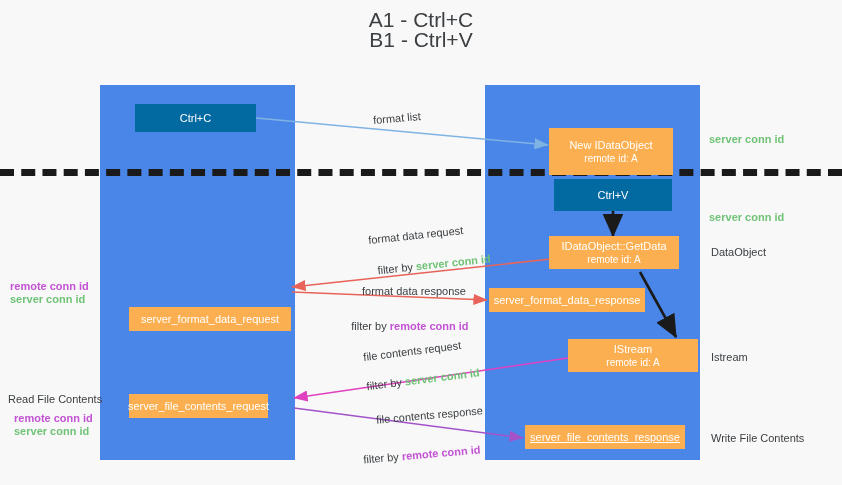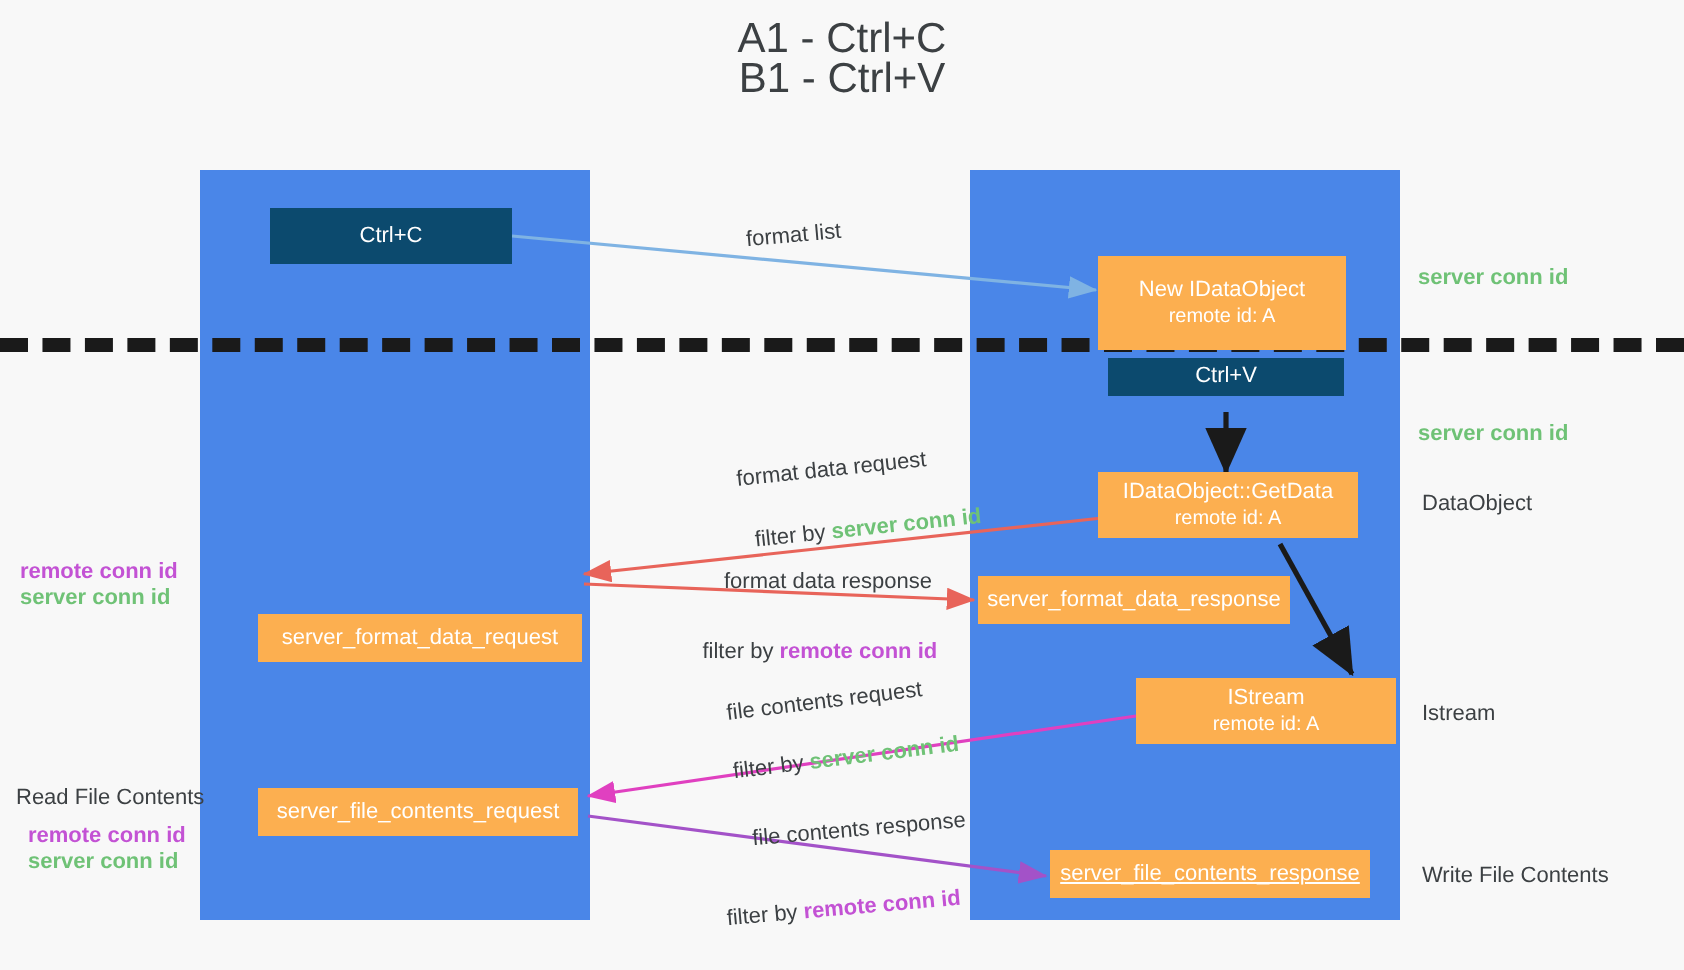--- a/index.html
+++ b/index.html
@@ -56,21 +56,21 @@
     display: flex;
     flex-direction: column;
     align-items: center;
     justify-content: center;
     color: #ffffff;
     font-size: 11px;
     line-height: 13px;
     text-align: center;
     white-space: pre;
   }
-  .box.green { background: #0c4a6e; }
+  .box.green { background: #0369a1; }
   .box.orange { background: #fcaf50; }
   .box .sub { font-size: 10px; line-height: 13px; }
 
   
   .lbl {
     position: absolute;
     font-size: 11px;
     line-height: 14px;
     color: #3c4043;
     white-space: pre;
@@ -154,21 +154,21 @@
 
   <div class="box green" style="left:135px; top:104px; width:121px; height:28px;">
     <span>Ctrl+C</span>
   </div>
 
   <div class="box orange" style="left:549px; top:128px; width:124px; height:47px;">
     <span>New IDataObject</span>
     <span class="sub">remote id: A</span>
   </div>
 
-  <div class="box green" style="left:554px; top:179px; width:118px; height:19px;">
+  <div class="box green" style="left:554px; top:179px; width:118px; height:32px;">
     <span>Ctrl+V</span>
   </div>
 
   <div class="box orange" style="left:549px; top:236px; width:130px; height:33px;">
     <span>IDataObject::GetData</span>
     <span class="sub">remote id: A</span>
   </div>
 
   <div class="box orange" style="left:568px; top:339px; width:130px; height:33px;">
     <span>IStream</span>
@@ -176,21 +176,21 @@
   </div>
 
   <div class="box orange" style="left:129px; top:276px; width:162px; height:24px;margin-top:31px;">
     <span>server_format_data_request</span>
   </div>
 
   <div class="box orange" style="left:489px; top:288px; width:156px; height:24px;">
     <span>server_format_data_response</span>
   </div>
 
-  <div class="box orange" style="left:129px; top:394px; width:160px; height:24px;">
+  <div class="box orange" style="left:129px; top:394px; width:139px; height:24px;">
     <span>server_file_contents_request</span>
   </div>
 
   <div class="box orange" style="left:525px; top:425px; width:160px; height:24px;text-decoration:underline;">
     <span>server_file_contents_response</span>
   </div>
 
   <div class="lbl" style="left:373px; top:111px; transform:rotate(-5deg);">format list</div>
 
   <div class="lbl" style="left:368px; top:228px; transform:rotate(-6deg);">format data request</div>

